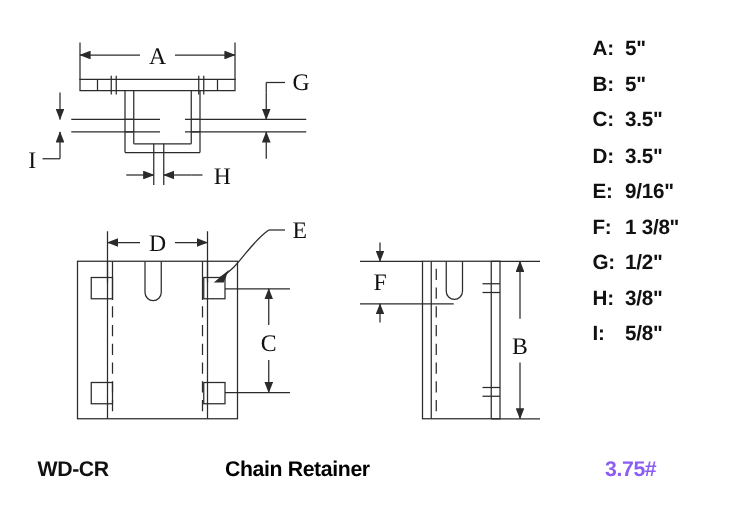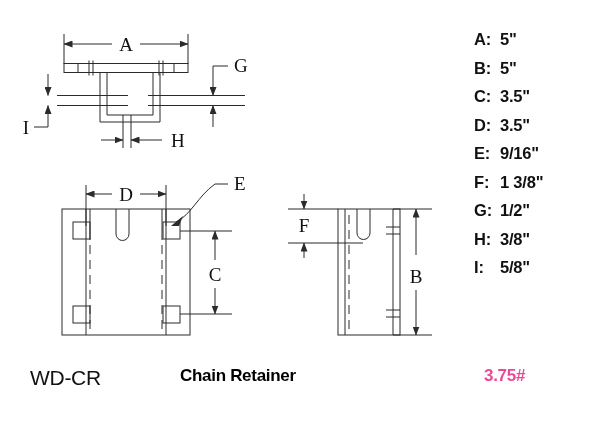--- a/index.html
+++ b/index.html
@@ -52,41 +52,41 @@
     position: absolute;
     left: 0;
     top: 366px;
     width: 600px;
     height: 26px;
   }
   .footer-part {
     position: absolute;
     left: 30px;
     top: 0;
-    font-size: 21px;
-    font-weight: normal;
+    font-size: 17px;
+    font-weight: bold;
     color: #111111;
     letter-spacing: -0.3px;
   }
   .footer-name {
     position: absolute;
     left: 180px;
     top: 0;
     font-size: 17px;
     font-weight: bold;
     color: #000000;
     letter-spacing: -0.3px;
   }
   .footer-weight {
     position: absolute;
     left: 484px;
     top: 0;
     font-size: 17px;
     font-weight: bold;
-    color: #ec4899;
+    color: #8b5cf6;
     letter-spacing: -0.3px;
   }
   .dim-label {
     font-family: "Liberation Serif", serif;
     font-size: 19px;
     fill: #111111;
   }
 </style>
 </head>
 <body>

